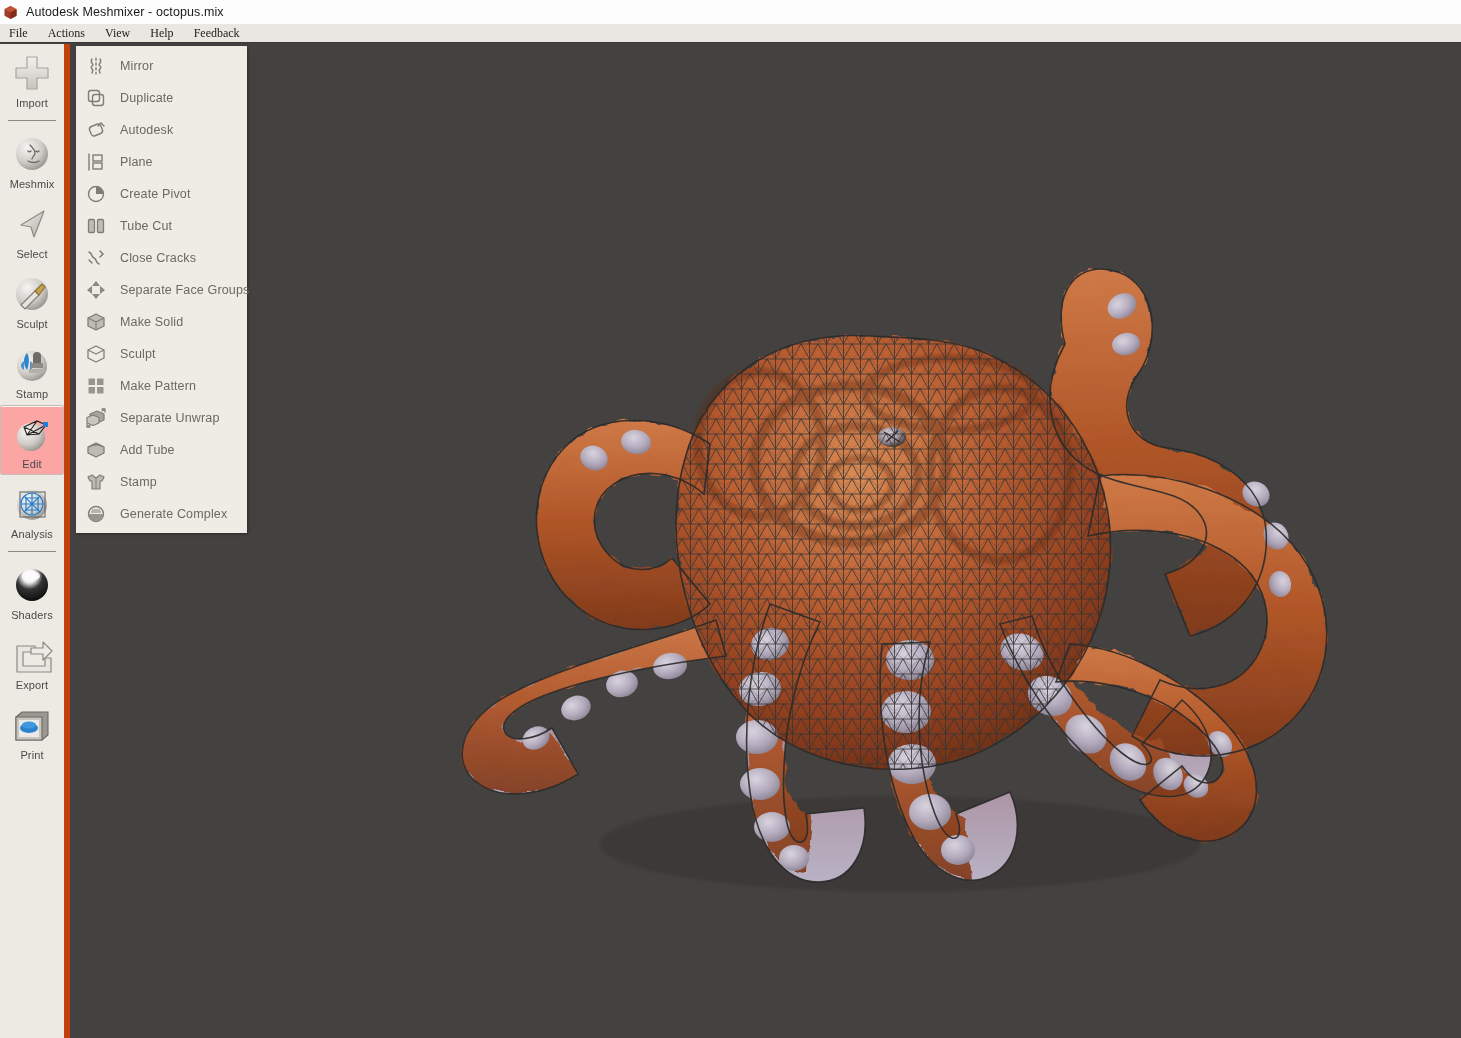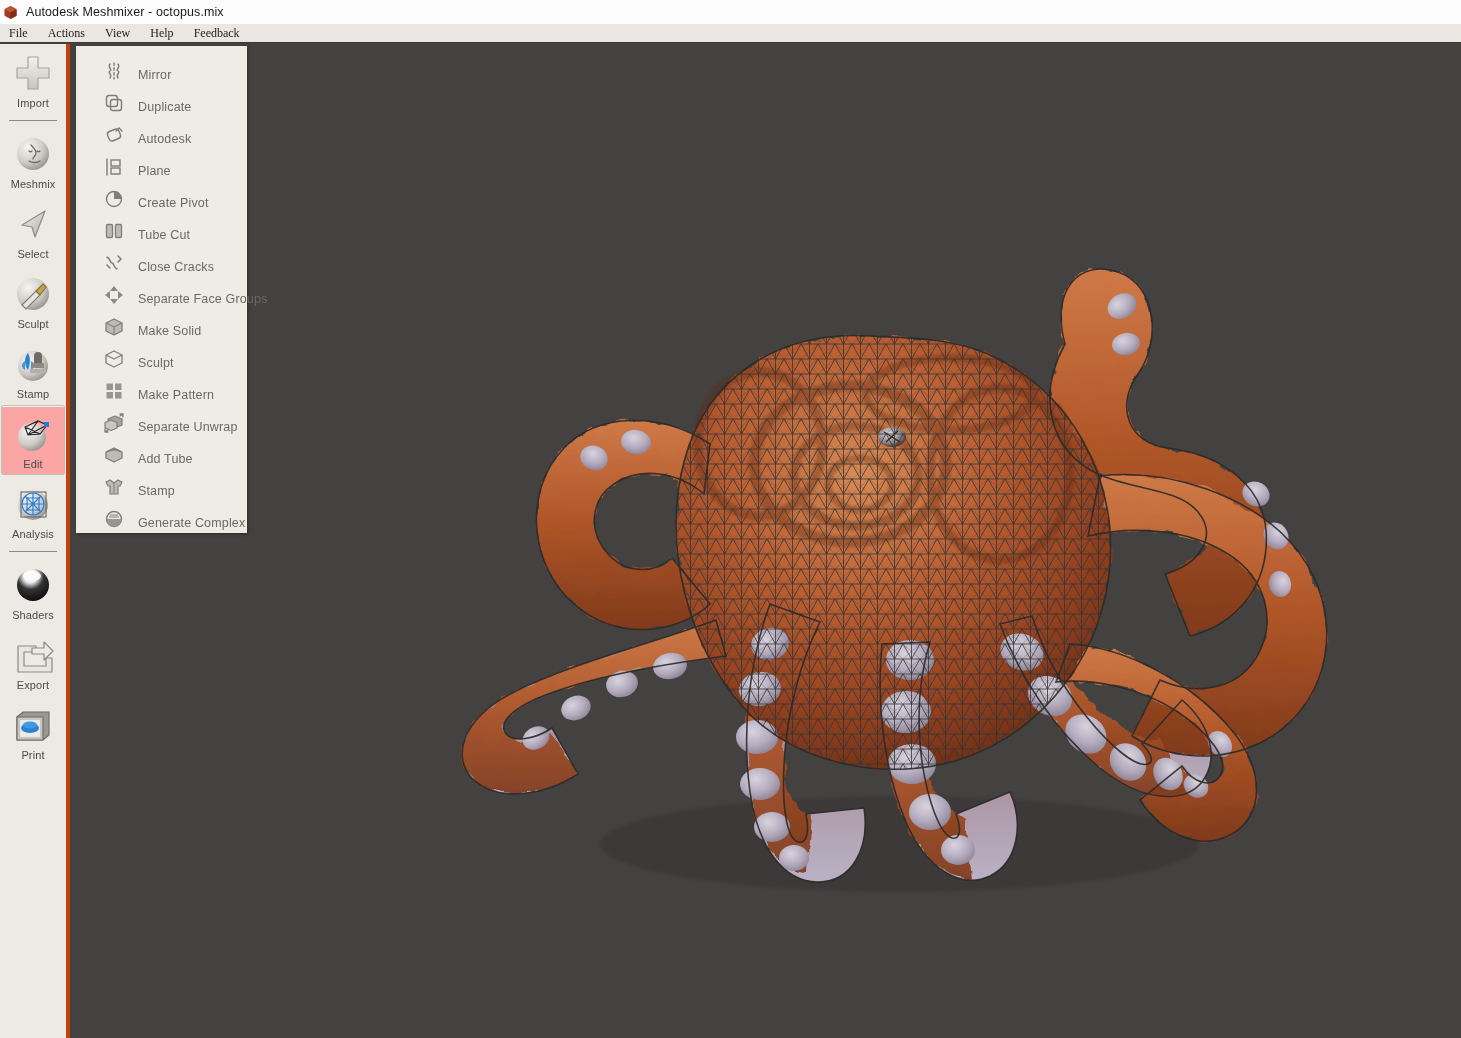--- a/index.html
+++ b/index.html
@@ -32,21 +32,21 @@
   }
   .menu-item:first-child{ padding-left:9px; }
   
   #viewport{
     position:absolute; left:70px; top:44px; width:1391px; height:994px;
     background:#444240; overflow:hidden;
   }
   
   #sidebar{
     position:absolute; left:0; top:44px; width:70px; height:994px;
-    background:#edeae4; border-right:4px solid #c2410c;
+    background:#edeae4; border-right:6px solid #c2410c;
   }
   .tool{
     width:64px; margin:0 auto; padding-top:7px; padding-bottom:3px;
     text-align:center; cursor:default; border:1px solid transparent;
     border-radius:2px; position:relative;
   }
   .tool.selected{
     background:#fca5a5;
     border:1px solid #c3bfb7;
     box-shadow:inset 0 1px 0 #f6f4f0;
@@ -61,23 +61,22 @@
     border-top:1px solid #8d8a84;
   }
   
   #flyout{
     position:absolute; left:76px; top:46px; width:171px; height:487px;
     background:#efece6;
     box-shadow:1px 1px 3px rgba(0,0,0,.35);
     padding-top:4px;
   }
   .fly-row{
-    height:32px; display:flex; align-items:flex-end; padding-left:9px;
+    height:32px; display:flex; align-items:center; padding-left:9px;
     cursor:default;
-    margin-left:18px;
   }
   .fly-ico{
     width:22px; height:22px; flex:0 0 22px; position:relative;
     margin-right:13px; opacity:.85;
   }
   .fly-label{
     font-size:12.5px; color:#6c6862; letter-spacing:.15px; white-space:nowrap;
   }
   svg{ display:block; overflow:visible; }
 </style>

